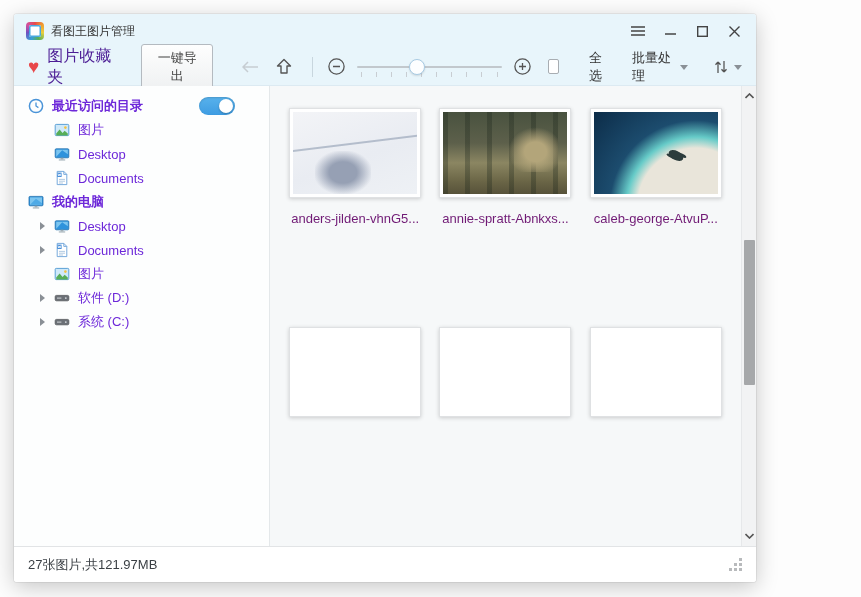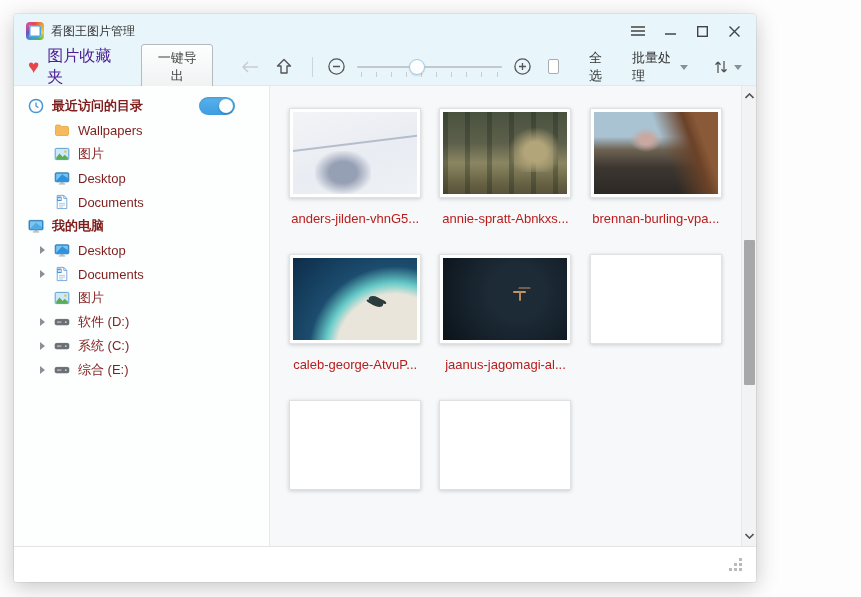--- a/index.html
+++ b/index.html
@@ -40,41 +40,41 @@
   .checkbox { width:15px; height:15px; border:1px solid #a8adb2; background:#fff; border-radius:2px; margin-right:6px; }
   .tool-label { font-size:13px; color:#333; }
   .batch { display:flex; align-items:center; margin-left:24px; }
   .caret-down { width:0; height:0; border-left:4px solid transparent; border-right:4px solid transparent;
     border-top:5px solid #8a9096; margin-left:6px; margin-top:2px; }
   .sort { display:flex; align-items:center; margin-left:26px; }
 
   
   .main { flex:1 1 auto; display:flex; min-height:0; }
   .sidebar { width:256px; flex:0 0 auto; background:#fdfefe; border-right:1px solid #e4e8ea; padding-top:8px; overflow:hidden; }
-  .side-row { display:flex; align-items:center; height:24px; padding-left:14px; font-size:13px; color:#7f1d1d; }
+  .side-row { display:flex; align-items:center; height:24px; padding-left:14px; font-size:13px; color:#6d28d9; }
   .side-row .ic { width:16px; height:16px; margin-right:8px; flex:0 0 auto; }
   .side-row .ic svg { display:block; width:16px; height:16px; }
   .side-header { font-weight:bold; }
   .side-child { padding-left:40px; }
   .tree-child { padding-left:26px; }
   .tw { width:14px; flex:0 0 auto; display:flex; align-items:center; }
   .tri { width:0; height:0; border-top:4px solid transparent; border-bottom:4px solid transparent; border-left:5px solid #8a9096; }
   .toggle { margin-left:auto; margin-right:34px; width:36px; height:18px; border-radius:9px; position:relative;
     background:linear-gradient(#58b2ec,#3e9ce2); box-shadow:inset 0 1px 2px rgba(0,0,0,.15); }
   .toggle::after { content:""; position:absolute; right:2px; top:2px; width:14px; height:14px; border-radius:50%;
     background:#fff; box-shadow:0 1px 2px rgba(0,0,0,.25); }
 
   .content { flex:1 1 auto; position:relative; background:#f6f8f9; overflow:hidden; }
   .grid { position:absolute; inset:0 15px 0 0; padding:22px 10px 0 10px;
     display:grid; grid-template-columns:repeat(3,1fr); justify-items:center; }
   .cell { width:150px; height:145px; display:flex; flex-direction:column; align-items:center; }
   .card { width:132px; height:90px; background:#fff; border:1px solid #dfe1e3; padding:3px;
     box-shadow:0 1px 4px rgba(0,0,0,.18); }
   .img { width:100%; height:100%; position:relative; overflow:hidden; }
-  .caption { margin-top:13px; font-size:13px; color:#b91c1c; max-width:148px; white-space:nowrap; overflow:hidden; }
+  .caption { margin-top:13px; font-size:13px; color:#701a75; max-width:148px; white-space:nowrap; overflow:hidden; }
 
   
   .t1 { background:linear-gradient(160deg,#f3f4f7 0%,#e9ecf2 55%,#eef1f5 100%); }
   .t1::before { content:""; position:absolute; left:18%; top:48%; width:45%; height:52%;
     background:radial-gradient(ellipse at 50% 50%, #96a0b4 0 35%, rgba(150,160,180,0) 75%); }
   .t1::after { content:""; position:absolute; left:-5%; top:36%; width:115%; height:2px;
     background:rgba(135,150,172,.55); transform:rotate(-7deg); border-radius:2px; }
   .t2 { background:
     repeating-linear-gradient(90deg, rgba(25,35,25,.30) 0 5px, rgba(25,35,25,0) 5px 22px),
     linear-gradient(180deg,#49523f 0%,#5d604b 38%,#8b8662 62%,#6a6546 85%,#57523a 100%); }
@@ -224,28 +224,20 @@
               <path d="M8 4.6V8l2.4 1.6" fill="none" stroke="#4a94d8" stroke-width="1.3"></path>
             </svg>
         </span>
         <span class="side-header">最近访问的目录</span>
         <span class="toggle"></span>
       </div>
 
       <div class="side-row side-child">
         <span class="ic">
           <svg viewBox="0 0 16 16">
-              <path d="M1.5 4.2c0-.7.6-1.2 1.2-1.2h3.2l1.4 1.5h6c.7 0 1.2.6 1.2 1.2v6.6c0 .7-.6 1.2-1.2 1.2H2.7c-.7 0-1.2-.6-1.2-1.2z" fill="#f6ba5c" stroke="#e7a23d" stroke-width=".8"></path>
-            </svg>
-        </span>
-        <span>Wallpapers</span>
-      </div>
-      <div class="side-row side-child">
-        <span class="ic">
-          <svg viewBox="0 0 16 16">
               <rect x="1.2" y="2.4" width="13.6" height="11.2" rx="1" fill="#cfe9f9" stroke="#5aa0d6" stroke-width="1"></rect>
               <path d="M2.2 11.6l3.4-4.2 3 3.6 2-2.2 3.2 2.8v1.8H2.2z" fill="#57ae57"></path>
               <circle cx="11.4" cy="5.6" r="1.3" fill="#f2c240"></circle>
             </svg>
         </span>
         <span>图片</span>
       </div>
       <div class="side-row side-child">
         <span class="ic">
           <svg viewBox="0 0 16 16">
@@ -342,70 +334,45 @@
           </span>
         <span class="ic">
           <svg viewBox="0 0 16 16">
               <rect x="1.2" y="5.4" width="13.6" height="5.4" rx="1.3" fill="#6b7076" stroke="#53575b" stroke-width=".8"></rect>
               <circle cx="11.8" cy="8.1" r=".95" fill="#d2d6da"></circle>
               <rect x="3" y="7.6" width="4.4" height="1" fill="#d2d6da"></rect>
             </svg>
         </span>
         <span>系统 (C:)</span>
       </div>
-      <div class="side-row tree-child">
-        <span class="tw">
-            <span class="tri"></span>
-          </span>
-        <span class="ic">
-          <svg viewBox="0 0 16 16">
-              <rect x="1.2" y="5.4" width="13.6" height="5.4" rx="1.3" fill="#6b7076" stroke="#53575b" stroke-width=".8"></rect>
-              <circle cx="11.8" cy="8.1" r=".95" fill="#d2d6da"></circle>
-              <rect x="3" y="7.6" width="4.4" height="1" fill="#d2d6da"></rect>
-            </svg>
-        </span>
-        <span>综合 (E:)</span>
-      </div>
     </div>
 
     <div class="content">
       <div class="grid">
 
         <div class="cell">
           <div class="card">
               <div class="img t1"></div>
             </div>
           <div class="caption">anders-jilden-vhnG5...</div>
         </div>
         <div class="cell">
           <div class="card">
               <div class="img t2"></div>
             </div>
           <div class="caption">annie-spratt-Abnkxs...</div>
         </div>
-        <div class="cell">
-          <div class="card">
-              <div class="img t3"></div>
-            </div>
-          <div class="caption">brennan-burling-vpa...</div>
-        </div>
 
         <div class="cell">
           <div class="card">
               <div class="img t5"></div>
             </div>
           <div class="caption">caleb-george-AtvuP...</div>
         </div>
 
-        <div class="cell">
-          <div class="card">
-              <div class="img t8"></div>
-            </div>
-          <div class="caption">jaanus-jagomagi-al...</div>
-        </div>
 
         <div class="cell">
           <div class="card"></div>
         </div>
         <div class="cell">
           <div class="card"></div>
         </div>
         <div class="cell">
           <div class="card"></div>
         </div>
@@ -421,16 +388,17 @@
         <div class="sb-arrow sb-down">
           <svg width="9" height="6" viewBox="0 0 9 6">
               <path d="M0.5 1l4 4 4-4" fill="none" stroke="#555" stroke-width="1.6"></path>
             </svg>
         </div>
       </div>
     </div>
   </div>
 
   <div class="statusbar">
+    <span class="status-text">27张图片,共121.97MB</span>
     <span class="grip"></span>
   </div>
 
 </div>
 
 </body></html>

